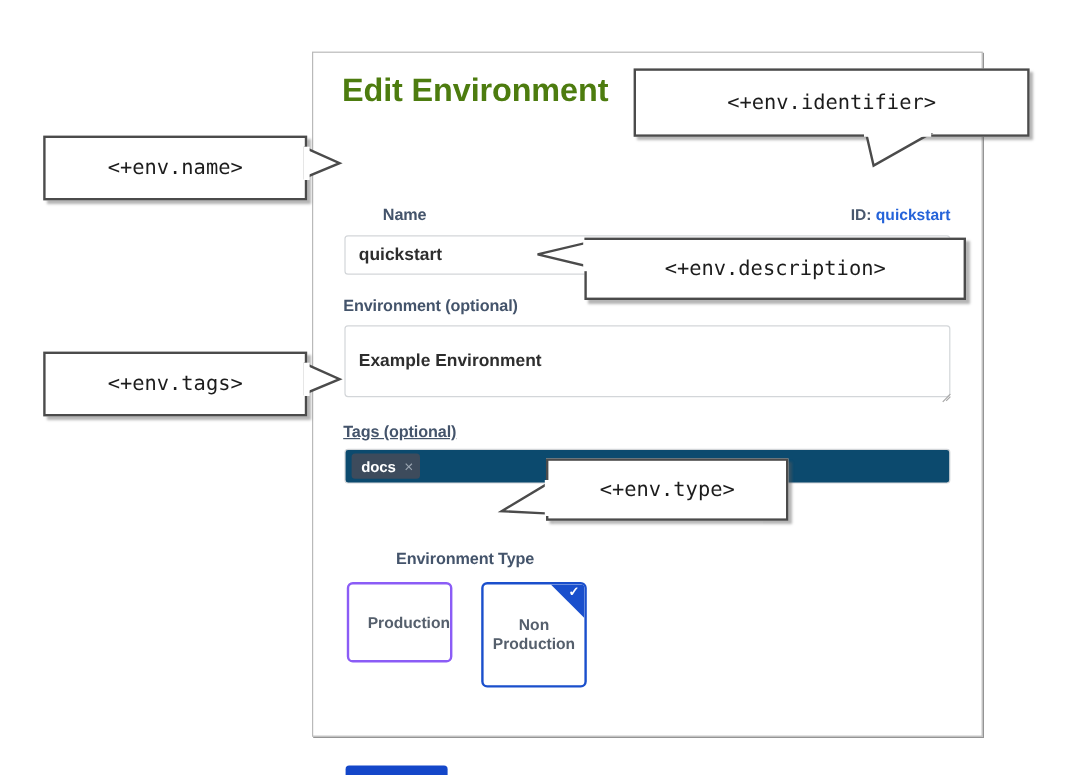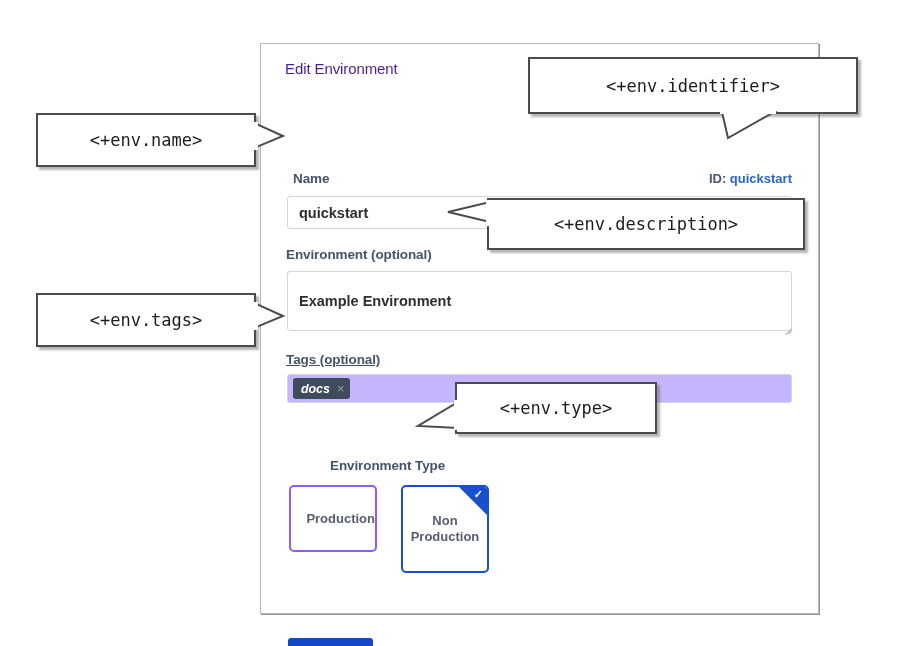--- a/index.html
+++ b/index.html
@@ -26,23 +26,23 @@
     background: #ffffff;
     border: 1px solid #b9b9b9;
     box-sizing: border-box;
     box-shadow: 1px 1px 0 rgba(60,60,60,0.55);
   }
 
   #panel-title {
     position: absolute;
     left: 24px;
     top: 16px;
-    font-size: 15px;
-    font-weight: normal;
-    color: #4c1d95;
+    font-size: 27px;
+    font-weight: bold;
+    color: #4d7c0f;
     letter-spacing: -0.1px;
   }
 
   .field-label {
     position: absolute;
     font-size: 13.5px;
     font-weight: bold;
     color: #44546b;
     letter-spacing: -0.1px;
     white-space: nowrap;
@@ -56,21 +56,21 @@
     border-radius: 3px;
     font-family: "Liberation Sans", sans-serif;
     font-size: 14.5px;
     font-weight: bold;
     color: #2e2e2e;
     padding: 0 11px;
     outline: none;
   }
 
   
-  #label-name { left: 16px; top: 127px; padding-left: 16px; }
+  #label-name { left: 42px; top: 127px; padding-left: 16px; }
   #id-row {
     position: absolute;
     right: 26px;
     top: 127px;
     font-size: 13px;
     font-weight: bold;
     white-space: nowrap;
   }
   #id-prefix { color: #49586e; }
   #id-value  { color: #2563d9; }
@@ -112,24 +112,23 @@
 
   
   #label-tags { left: 25px; top: 308px; text-decoration: underline; }
   #tags-field {
     position: absolute;
     left: 26px;
     top: 330px;
     width: 505px;
     height: 29px;
     box-sizing: border-box;
-    background: #c4b5fd;
+    background: #0c4a6e;
     border: 1px solid #d3d6d9;
     border-radius: 3px;
-    font-style: italic;
   }
   #tag-chip {
     position: absolute;
     left: 5px;
     top: 3px;
     height: 21px;
     display: flex;
     align-items: center;
     background: #3d4b5c;
     border-radius: 3px;

